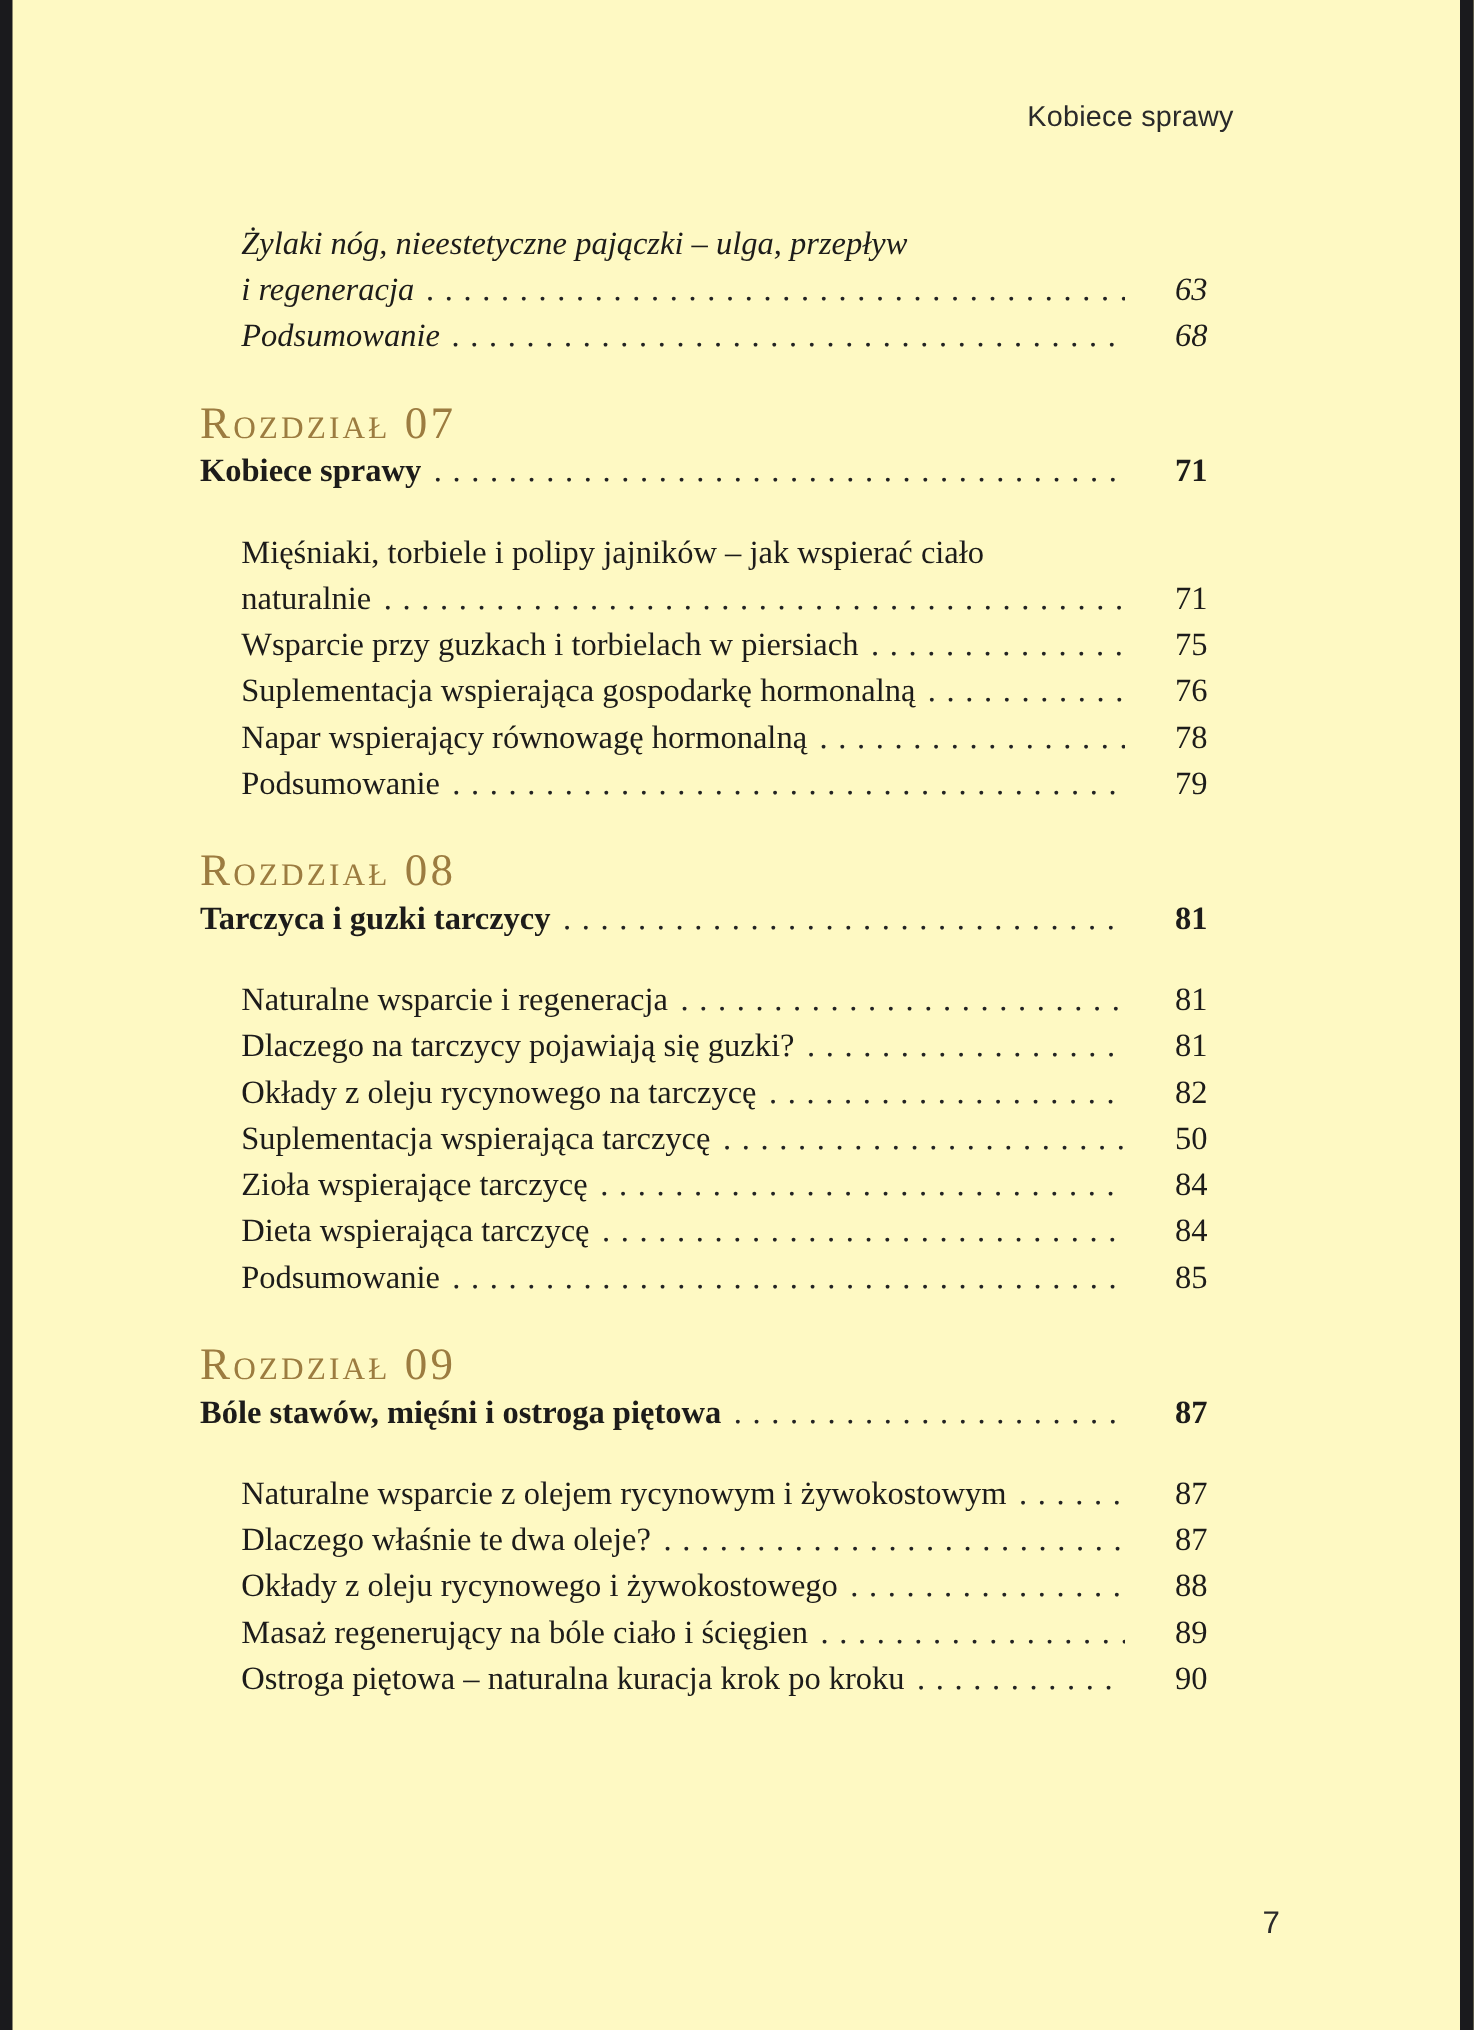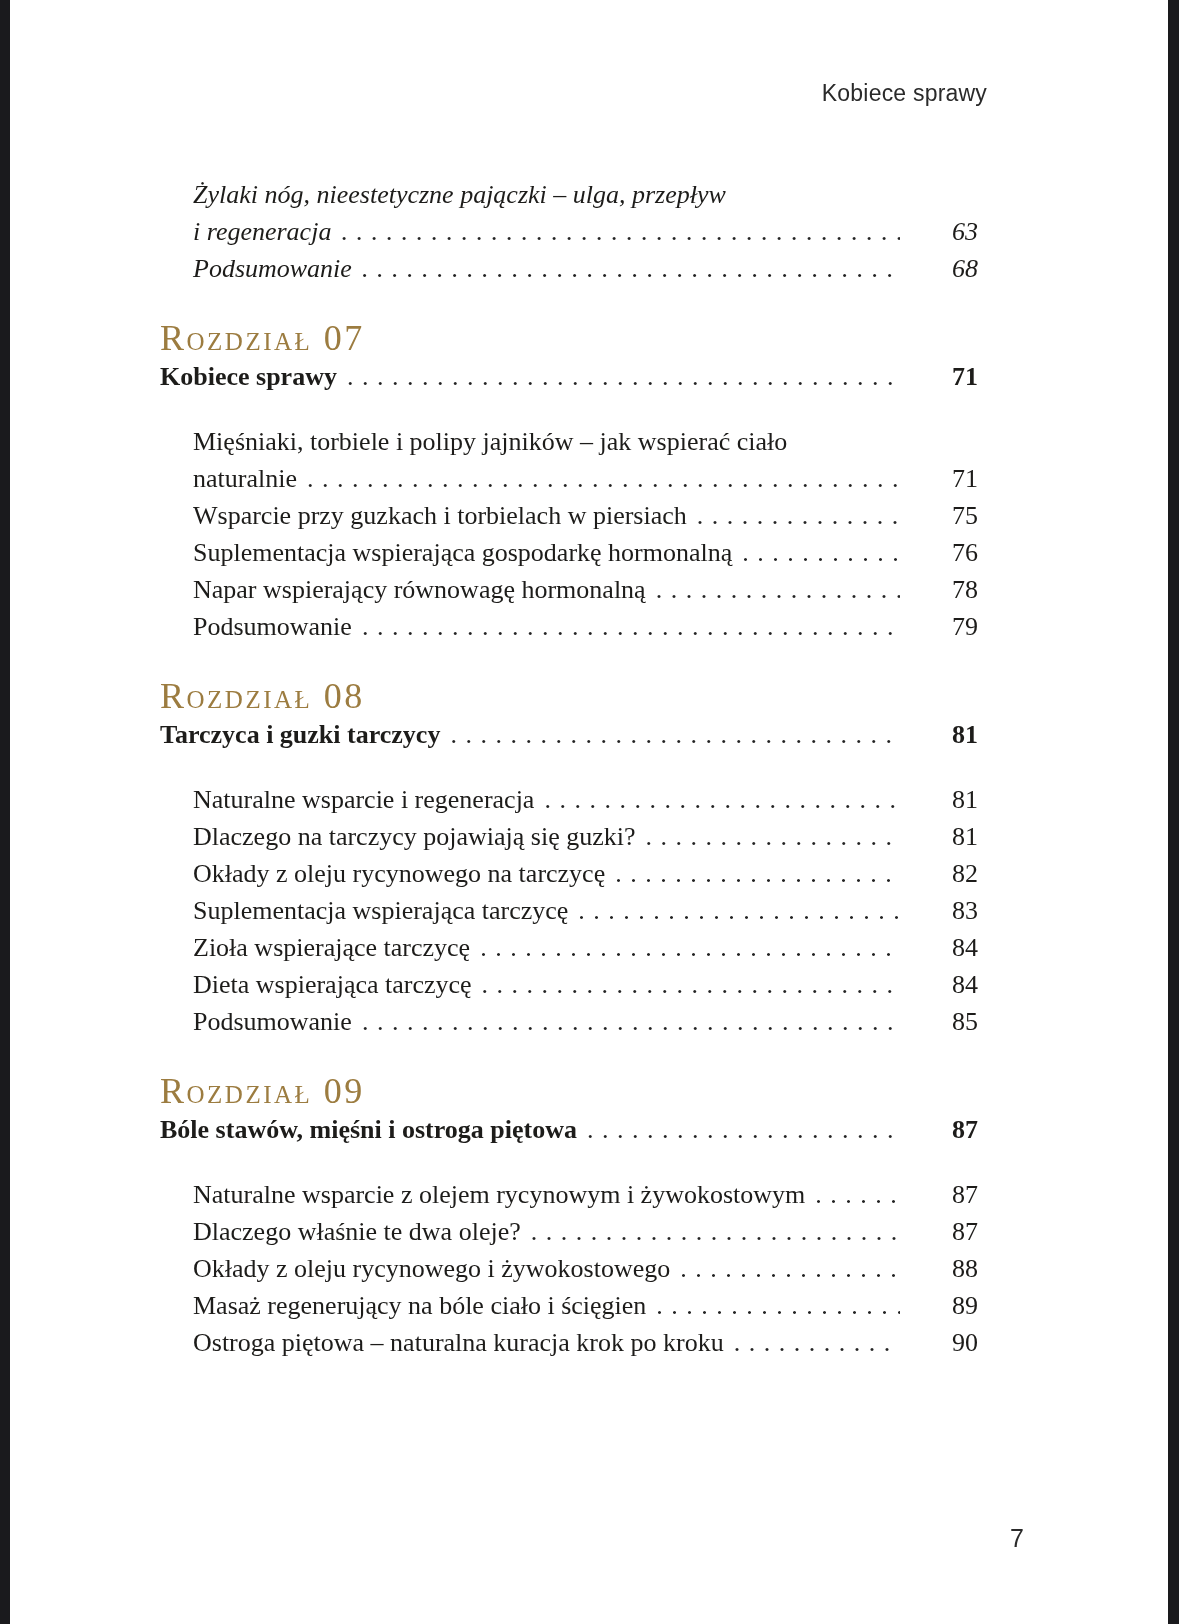--- a/index.html
+++ b/index.html
@@ -1,20 +1,20 @@
 <!DOCTYPE html>
 <html lang="pl"><head>
 <meta charset="utf-8">
 <style>
   html, body { margin: 0; padding: 0; background: #000; }
   .screen {
     position: relative;
     width: 1179px;
     height: 1624px;
-    background: #ffffff;
+    background: #fef9c3;
     overflow: hidden;
     font-family: "Liberation Serif", serif;
   }
   .bar { position: absolute; top: 0; bottom: 0; background: #1a1a1d; }
   .bar.left  { left: 0; width: 10px; }
   .bar.right { right: 0; width: 11px; }
 
   .running-header {
     position: absolute;
     top: 80px;
@@ -38,21 +38,21 @@
   .row .txt { flex: 0 0 auto; white-space: nowrap; }
   .dots {
     flex: 1 1 0;
     min-width: 0;
     overflow: hidden;
     white-space: nowrap;
     margin: 0 28px 0 10px;
     color: #232323;
     letter-spacing: 1px;
   }
-  .num { flex: 0 0 50px; text-align: right; }
+  .num { flex: 0 0 50px; text-align: center; }
 
   .sub-entries { margin-top: 28px; }
   .sub-entries.first { margin-top: 0; font-style: italic; }
   .sub-entries .row { padding-left: 33px; }
   .sub-entries .row.wrap-first { padding-left: 33px; }
 
   .chapter-heading {
     margin: 31px 0 0 0;
     font-weight: normal;
     font-variant: small-caps;
@@ -158,21 +158,21 @@
           <span class="num">81</span>
         </div>
         <div class="row">
           <span class="txt">Okłady z oleju rycynowego na tarczycę</span>
           <span class="dots">. . . . . . . . . . . . . . . . . . . . . . . . . . . . . . . . . . . . . . . . . . . . . . . . . . . . . . . . . . . . . . . . . . . . . . . . . . . . . . . . . . . . . . . . . . </span>
           <span class="num">82</span>
         </div>
         <div class="row">
           <span class="txt">Suplementacja wspierająca tarczycę</span>
           <span class="dots">. . . . . . . . . . . . . . . . . . . . . . . . . . . . . . . . . . . . . . . . . . . . . . . . . . . . . . . . . . . . . . . . . . . . . . . . . . . . . . . . . . . . . . . . . . </span>
-          <span class="num">83</span>
+          <span class="num">50</span>
         </div>
         <div class="row">
           <span class="txt">Zioła wspierające tarczycę</span>
           <span class="dots">. . . . . . . . . . . . . . . . . . . . . . . . . . . . . . . . . . . . . . . . . . . . . . . . . . . . . . . . . . . . . . . . . . . . . . . . . . . . . . . . . . . . . . . . . . </span>
           <span class="num">84</span>
         </div>
         <div class="row">
           <span class="txt">Dieta wspierająca tarczycę</span>
           <span class="dots">. . . . . . . . . . . . . . . . . . . . . . . . . . . . . . . . . . . . . . . . . . . . . . . . . . . . . . . . . . . . . . . . . . . . . . . . . . . . . . . . . . . . . . . . . . </span>
           <span class="num">84</span>

